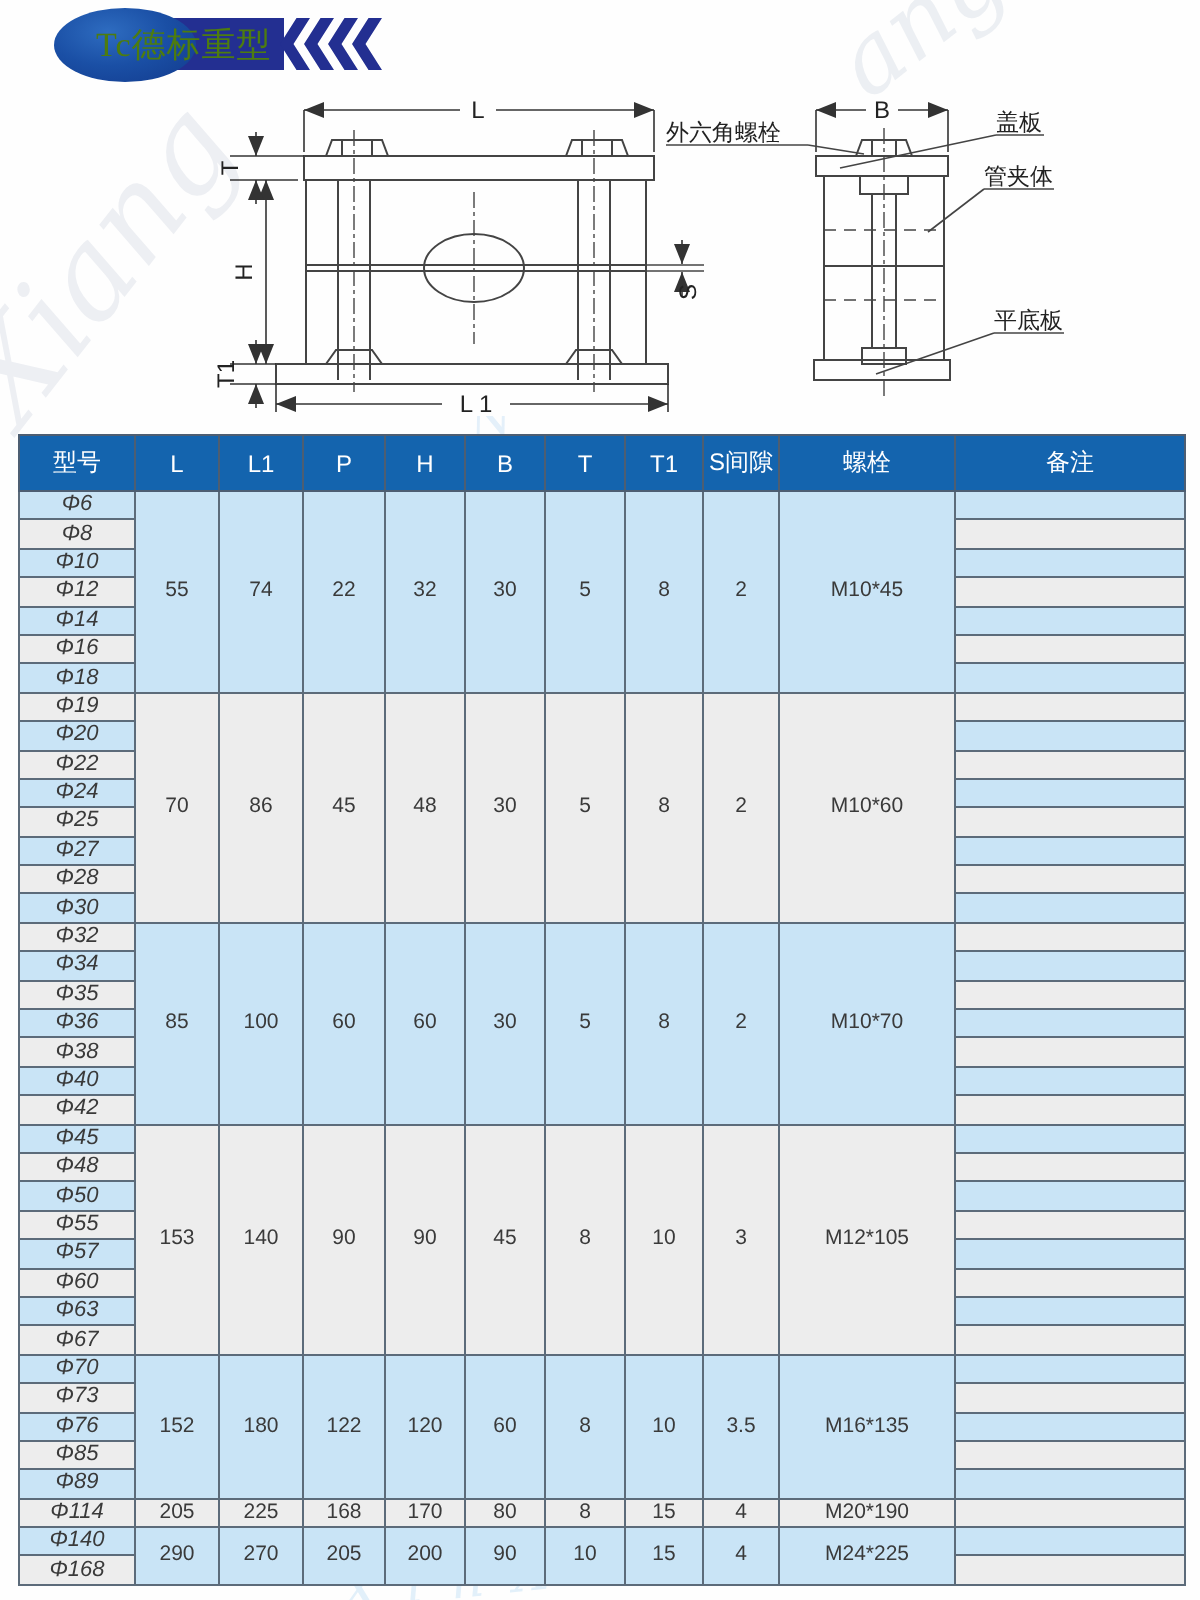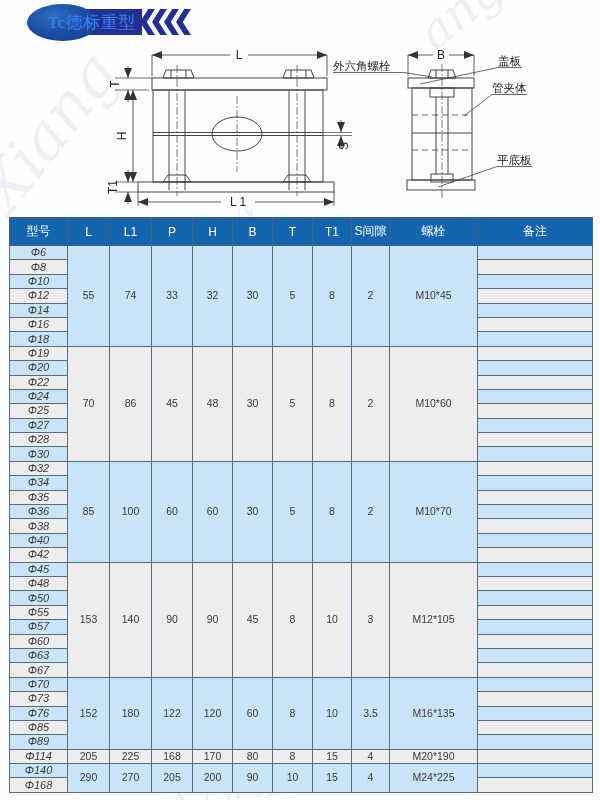--- a/index.html
+++ b/index.html
@@ -11,21 +11,21 @@
   .wm1{left:-42px;top:95px;font-size:62px;color:rgba(168,180,198,0.20);transform:rotate(-52deg);}
   .wm2{left:415px;top:-18px;font-size:48px;color:rgba(185,195,210,0.25);transform:rotate(-38deg);}
   .wm3{left:235px;top:196px;font-size:24px;color:rgba(150,200,240,0.25);transform:rotate(-10deg);}
   .wm4{left:170px;top:770px;font-size:26px;color:rgba(145,198,238,0.25);transform:rotate(-6deg);letter-spacing:14px;}
 
   
   .banner{position:absolute;left:0;top:0;width:600px;height:48px;z-index:6;}
   .banner-bar{position:absolute;left:43px;top:9px;width:99px;height:26px;background:#232f91;}
   .banner-circle{position:absolute;left:27px;top:4px;width:71px;height:37px;border-radius:50%;
      background:radial-gradient(ellipse at 38% 32%, #2e6cc0 0%, #1a4fa5 48%, #123a8c 100%);z-index:2;}
-  .banner-title{position:absolute;left:48px;top:11px;z-index:3;color:#3b82f6;font-size:17px;
+  .banner-title{position:absolute;left:48px;top:11px;z-index:3;color:#4d7c0f;font-size:17px;
      font-family:"Liberation Serif",serif;letter-spacing:0.5px;white-space:nowrap;}
   .chev{position:absolute;top:9px;width:15px;height:26px;background:#232f91;
      clip-path:polygon(100% 0,55% 0,0 50%,55% 100%,100% 100%,45% 50%);}
   .chev.c1{left:140px;} .chev.c2{left:152px;} .chev.c3{left:164px;} .chev.c4{left:176px;}
 
   
   #drawing{position:absolute;left:0;top:40px;}
   #drawing text{font-family:"Liberation Sans",sans-serif;fill:#222;stroke:none;}
   .dimtxt{font-size:12px;}
   .cjk{font-size:11.5px;}
@@ -199,21 +199,21 @@
           <th>S间隙</th>
           <th>螺栓</th>
           <th>备注</th>
         </tr>
     </thead>
     <tbody id="table-body">
         <tr>
           <td class="model blue">Φ6</td>
           <td rowspan="7" class="blue">55</td>
           <td rowspan="7" class="blue">74</td>
-          <td rowspan="7" class="blue">33</td>
+          <td rowspan="7" class="blue">22</td>
           <td rowspan="7" class="blue">32</td>
           <td rowspan="7" class="blue">30</td>
           <td rowspan="7" class="blue">5</td>
           <td rowspan="7" class="blue">8</td>
           <td rowspan="7" class="blue">2</td>
           <td rowspan="7" class="blue">M10*45</td>
           <td class="blue"></td>
         </tr>
         <tr>
           <td class="model gray">Φ8</td>

